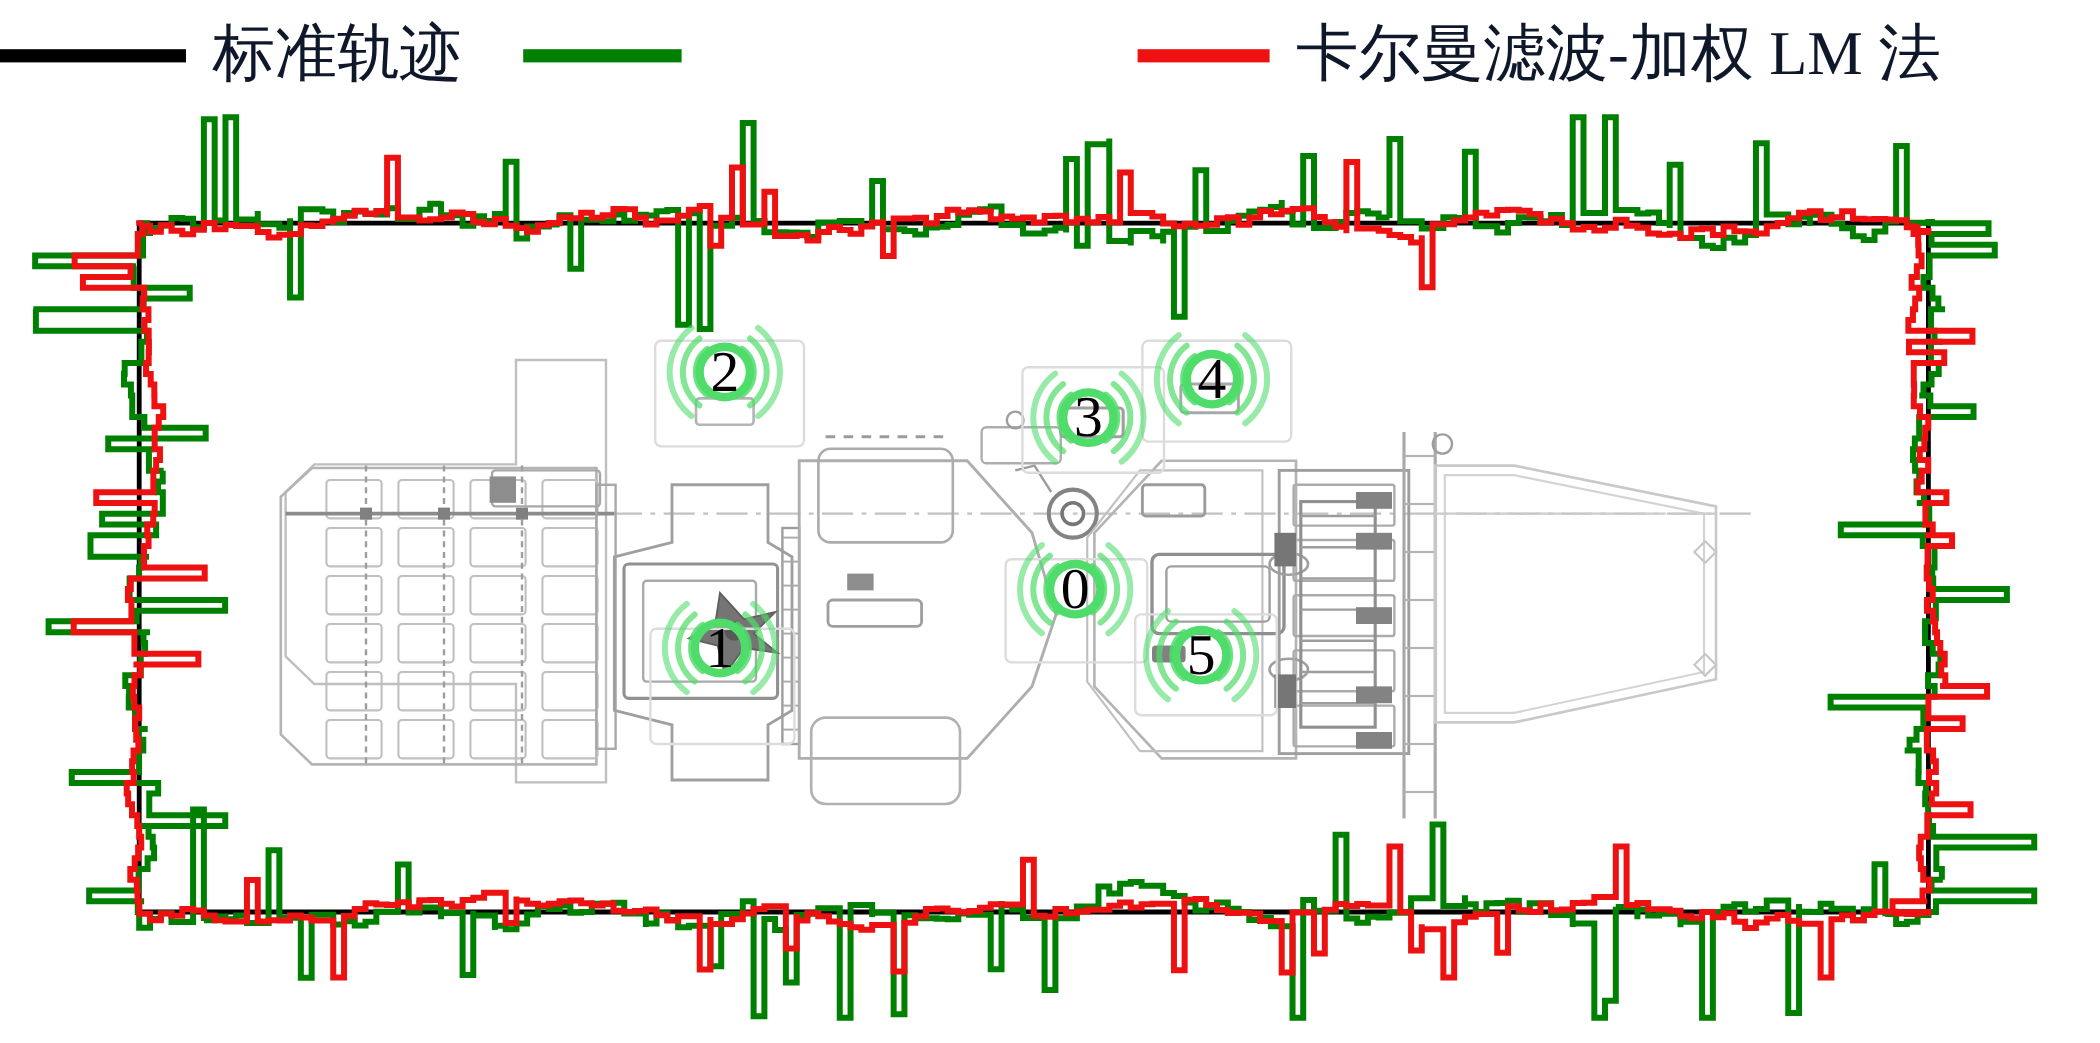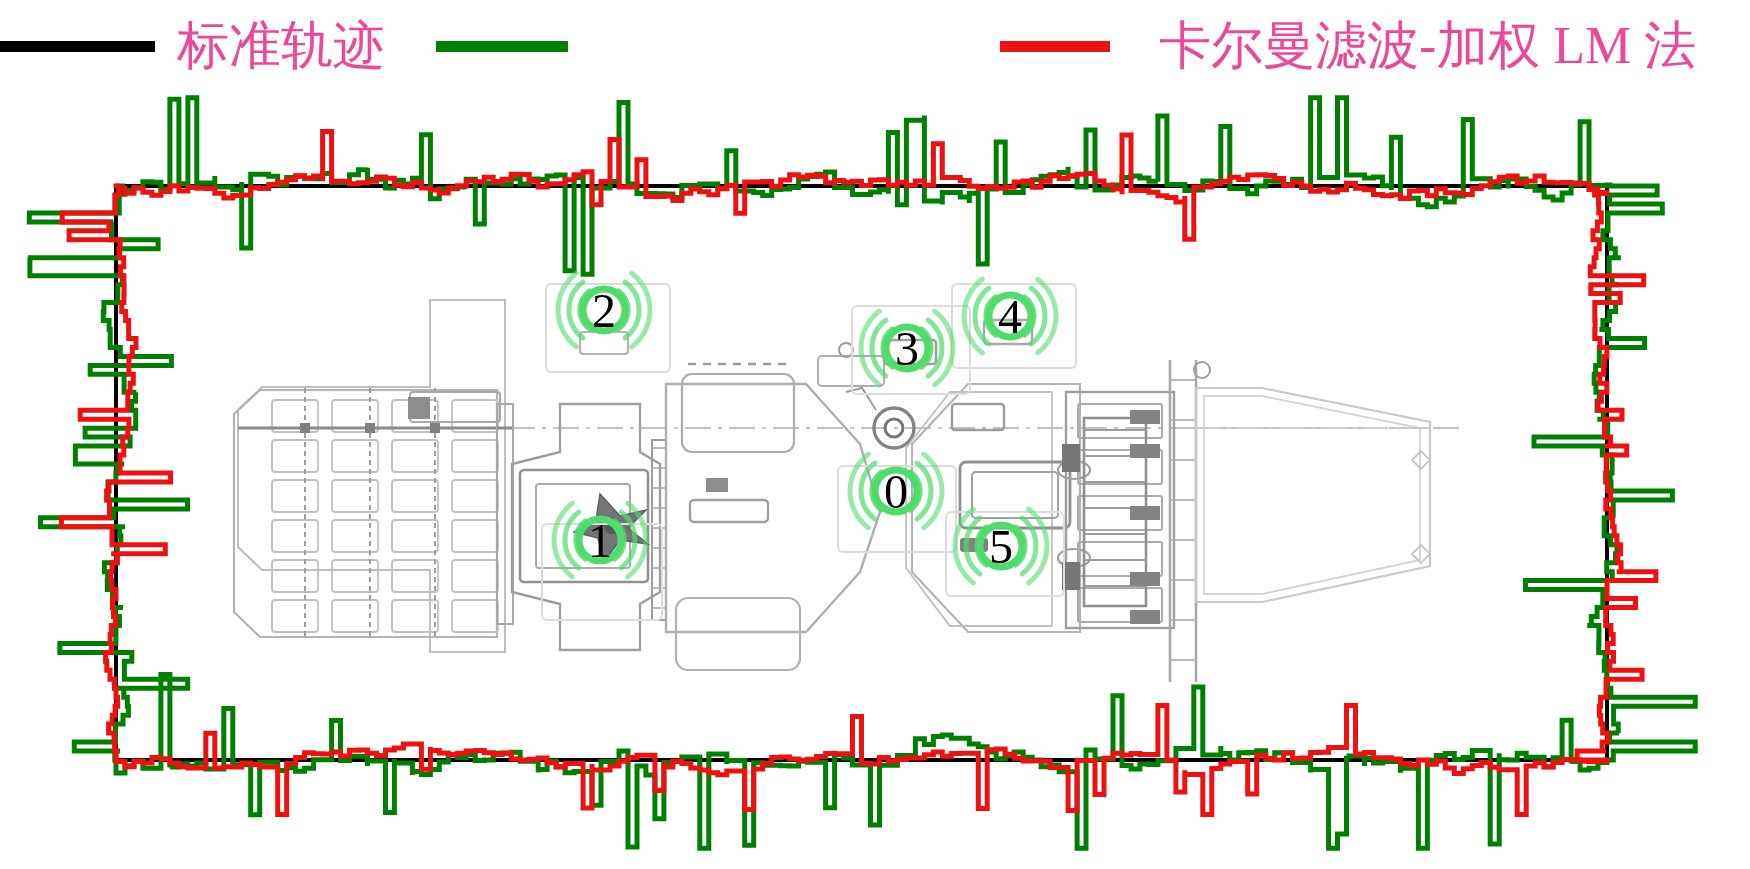--- a/index.html
+++ b/index.html
@@ -7,27 +7,27 @@
   body{width:1750px;height:869px;overflow:hidden;
        font-family:"Liberation Serif", serif;}
 
   #root{position:relative;width:1750px;height:869px;background:#fff;}
 
   
   #legend{position:absolute;left:0;top:0;width:1750px;height:92px;}
   .legend-item{position:absolute;top:0;height:92px;display:flex;align-items:center;}
   .swatch{display:block;border-radius:0;}
   .legend-label{font-family:"Liberation Serif", serif;font-size:52px;
-                color:#ec4899;white-space:nowrap;line-height:1;}
+                color:#0f172a;white-space:nowrap;line-height:1;}
 
   #li-0{left:0px;}
   #li-0 .swatch{width:155px;height:11px;background:#000000;margin-right:22px;}
   #li-1{left:436px;}
   #li-1 .swatch{width:132px;height:11px;background:#008000;margin-right:22px;}
-  #li-2{left:1000px;gap:27px;}
+  #li-2{left:948px;}
   #li-2 .swatch{width:110px;height:11px;background:#ee1111;margin-right:22px;}
 
   
   #plot{position:absolute;left:0;top:92px;width:1750px;height:777px;}
   #plot svg{display:block;}
 
   
 </style>
 </head>
 <body>

